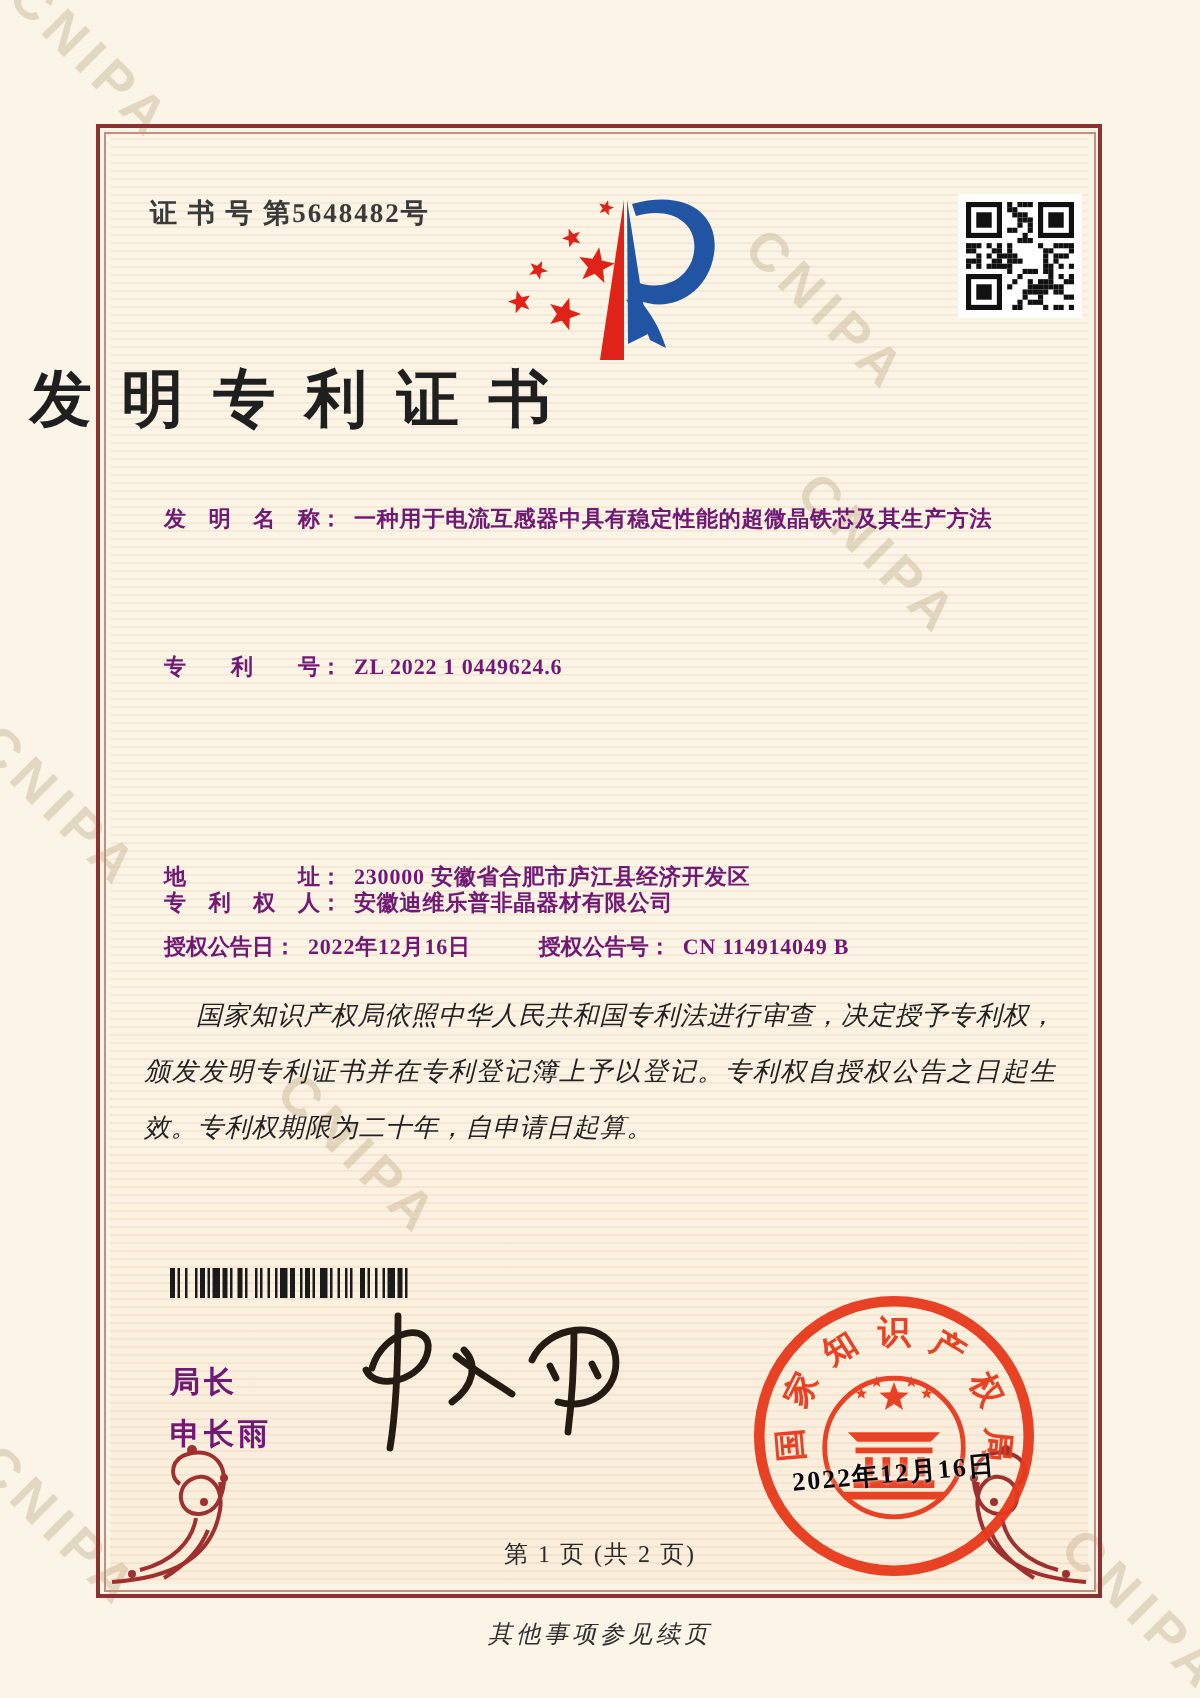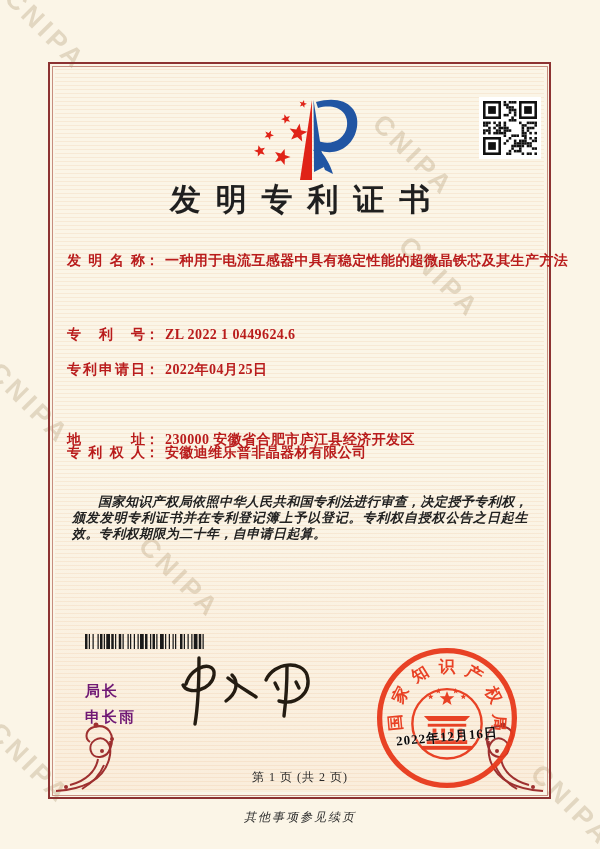--- a/index.html
+++ b/index.html
@@ -27,32 +27,32 @@
     position:absolute;left:5px;top:5px;right:5px;bottom:5px;
     background:
       linear-gradient(180deg, rgba(240,170,120,0) 55%, rgba(240,170,120,0.10) 100%),
       repeating-linear-gradient(180deg, rgba(226,158,104,0.14) 0 1px, rgba(0,0,0,0) 1px 4px);
     pointer-events:none;
   }
   .abs{position:absolute;z-index:5;}
   .cert-no{left:75px;top:98px;font-size:13.5px;font-weight:bold;letter-spacing:1px;color:#3a3a3a;}
   .logo{left:246px;top:94px;width:120px;height:92px;}
   .title{
-    left:0;top:179px;width:600px;text-align:center;
+    left:0;top:179px;width:600px;
     font-size:31px;font-weight:bold;letter-spacing:0.48em;text-indent:0.48em;
     color:#1f1f1f;
   }
   .qr-wrap{left:479px;top:97px;width:62px;height:62px;background:#ffffff;}
-  .frow{left:67px;width:450px;font-size:14px;font-weight:bold;color:#b91c1c;white-space:nowrap;}
+  .frow{left:82px;width:450px;font-size:11px;font-weight:bold;color:#701a75;white-space:nowrap;}
   .flabel{display:inline-block;width:78px;text-align:justify;text-align-last:justify;vertical-align:top;}
   .fcolon{display:inline-block;margin-right:6px;}
   .fvalue{letter-spacing:0.4px;}
   .grant2{margin-left:34px;}
-  .paras{left:72px;top:494px;width:456px;font-size:13px;line-height:16px;
-    font-style:italic;color:#222;text-align:justify;letter-spacing:0.4px;font-weight:bold;}
+  .paras{left:72px;top:494px;width:456px;font-size:13px;line-height:28px;
+    font-style:italic;color:#222;text-align:justify;letter-spacing:0.4px;}
   .paras p{margin:0 0 4px 0;text-indent:2em;}
   .barcode{left:85px;top:634px;width:155px;height:15px;}
   .officer{left:85px;font-size:15px;font-weight:bold;color:#701a75;letter-spacing:2px;}
   .sig{left:158px;top:648px;width:165px;height:95px;}
   .seal{left:370px;top:641px;width:154px;height:154px;opacity:0.95;}
   .seal-date{
     left:372px;top:728px;width:150px;text-align:center;
     font-size:13px;font-weight:bold;color:#0a0a0a;letter-spacing:1px;
     transform:rotate(-5deg);text-shadow:0 0 2px rgba(255,255,255,0.85);white-space:nowrap;
   }
@@ -102,20 +102,21 @@
       </g>
       <g fill="#9e3030">
         <circle cx="44" cy="22" r="2.5"></circle>
           <circle cx="60" cy="36" r="2"></circle>
         <circle cx="14" cy="84" r="2"></circle>
           <circle cx="50" cy="48" r="2"></circle>
       </g>
     </svg>
   </div>
 
+  <div class="abs cert-no">证 书 号 第5648482号</div>
 
   <svg class="abs logo" viewBox="0 0 120 92">
     <polygon points="66,6 54,86 66,86" fill="#e02318"></polygon>
     <polygon points="67.5,6 68,78 78,73" fill="#2155a3"></polygon>
     <path d="M70,8 C98,0 114,14 111,33 C108,53 89,63 73,56 C69,54 67,50 70,46 C84,53 99,46 101,32 C103,17 89,9 72,14 Z" fill="#2155a3"></path>
     <path d="M73,55 C79,62 84,70 87,80 L79,76 C76,67 71,60 67,56 Z" fill="#2155a3"></path>
     <g id="logo-stars" fill="#e02318">
         <polygon points="58.0,6.1 58.3,8.9 61.0,9.8 58.4,10.9 58.4,13.7 56.6,11.6 53.9,12.5 55.3,10.1 53.6,7.8 56.4,8.4"></polygon>
         <polygon points="38.3,20.3 40.6,23.0 43.9,21.9 42.1,24.9 44.1,27.8 40.7,27.0 38.6,29.8 38.3,26.3 35.0,25.2 38.3,23.8"></polygon>
         <polygon points="53.6,29.6 54.9,36.2 61.4,37.7 55.5,40.9 56.2,47.5 51.3,42.9 45.2,45.6 48.0,39.6 43.6,34.5 50.3,35.4"></polygon>
@@ -263,28 +264,28 @@
   </div>
 
   <div class="abs title">发明专利证书</div>
 
   <div class="abs frow" style="top:252px;">
     <span class="flabel">发明名称</span><span class="fcolon">：</span><span class="fvalue">一种用于电流互感器中具有稳定性能的超微晶铁芯及其生产方法</span>
   </div>
   <div class="abs frow" style="top:326px;">
     <span class="flabel">专利号</span><span class="fcolon">：</span><span class="fvalue">ZL 2022 1 0449624.6</span>
   </div>
-  <div class="abs frow" style="top:361px;">
-    <span class="flabel">专利申请日</span><span class="fcolon">：</span><span class="fvalue">2022年04月25日</span>
-  </div>
   <div class="abs frow" style="top:396px;margin-top:48px;">
     <span class="flabel">专利权人</span><span class="fcolon">：</span><span class="fvalue">安徽迪维乐普非晶器材有限公司</span>
   </div>
   <div class="abs frow" style="top:431px;">
     <span class="flabel">地址</span><span class="fcolon">：</span><span class="fvalue">230000 安徽省合肥市庐江县经济开发区</span>
+  </div>
+  <div class="abs frow" style="top:466px;">
+    <span>授权公告日</span><span class="fcolon">：</span><span class="fvalue">2022年12月16日</span><span class="grant2">授权公告号</span><span class="fcolon">：</span><span class="fvalue">CN 114914049 B</span>
   </div>
 
   <div class="abs paras">
     <p>国家知识产权局依照中华人民共和国专利法进行审查，决定授予专利权，颁发发明专利证书并在专利登记簿上予以登记。专利权自授权公告之日起生效。专利权期限为二十年，自申请日起算。</p>
   </div>
 
   <svg id="barcode-svg" class="abs barcode" viewBox="0 0 155 15" preserveAspectRatio="none">
       <rect x="0" y="0" width="2.5" height="15" fill="#1a1a1a"></rect>
       <rect x="3.75" y="0" width="1.25" height="15" fill="#1a1a1a"></rect>
       <rect x="7.5" y="0" width="1.25" height="15" fill="#1a1a1a"></rect>

